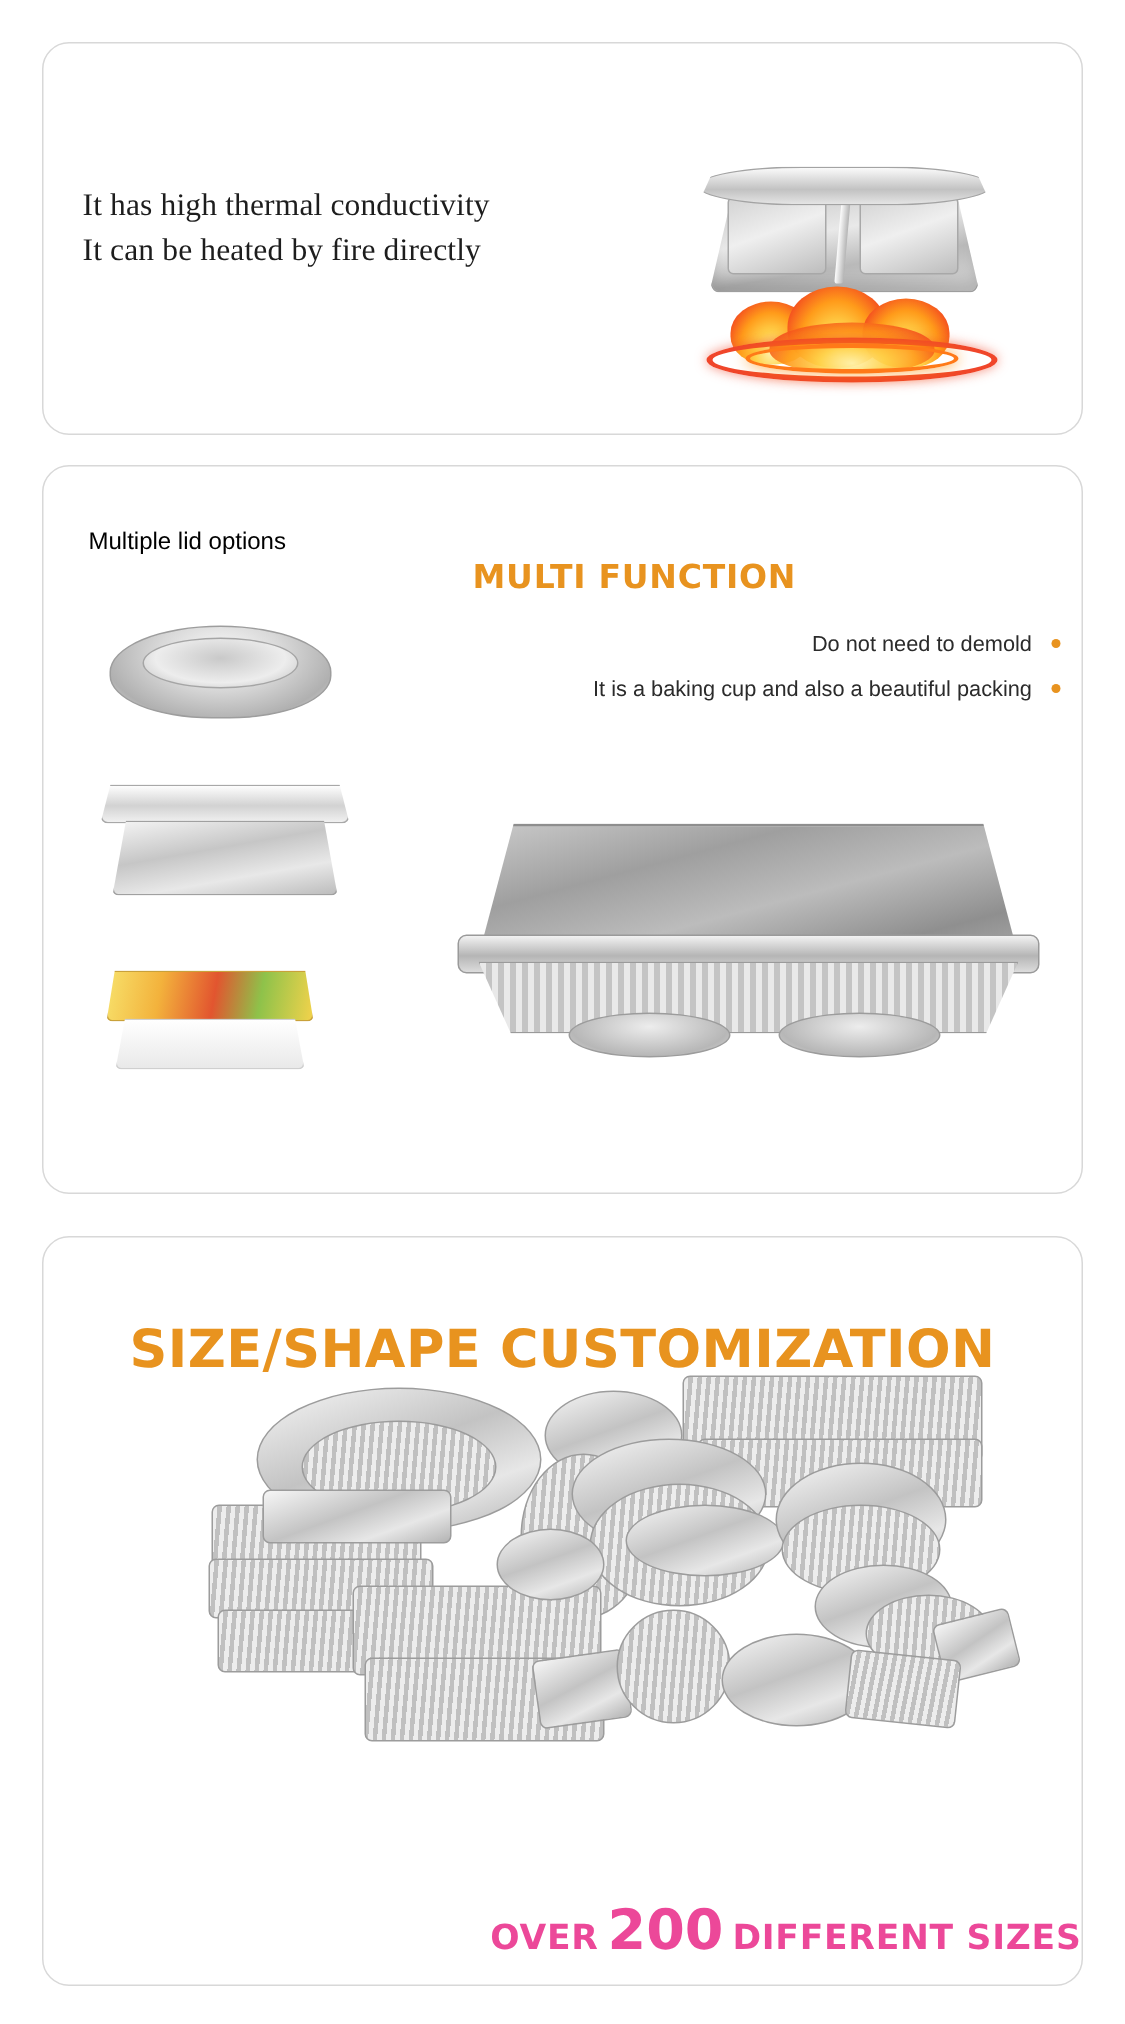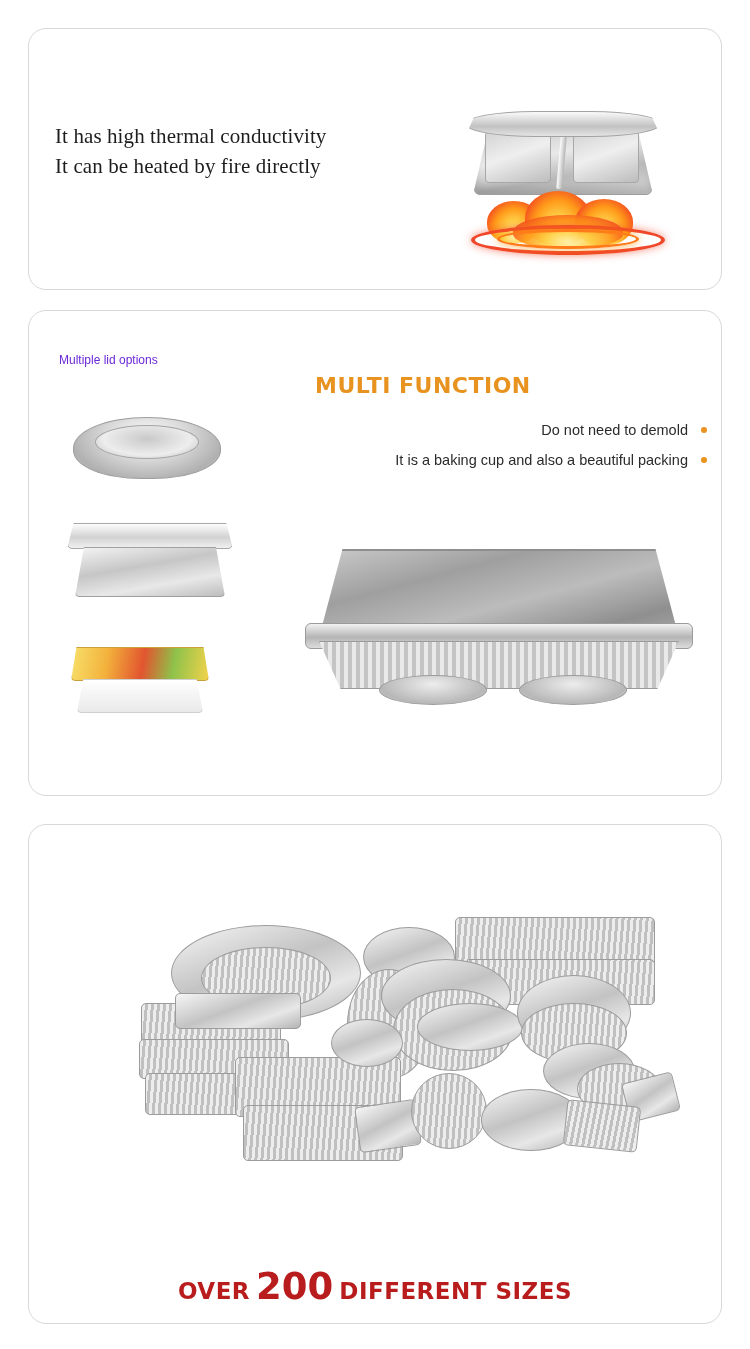--- a/index.html
+++ b/index.html
@@ -110,22 +110,22 @@
   .f1 { left: 24px; top: 14px; width: 54px; height: 42px; }
   .f2 { left: 62px; top: 4px;  width: 66px; height: 54px; }
   .f3 { left: 112px; top: 12px; width: 58px; height: 46px; }
   .f4 { left: 50px; top: 28px; width: 110px; height: 34px; opacity: .9; }
 
   
   #panel-multi { left: 28px; top: 310px; width: 694px; height: 486px; }
   .lid-label {
     position: absolute;
     left: 30px; top: 42px;
-    font-size: 12px;
-    color: #6d28d9;
+    font-size: 16px;
+    color: #000000;
   }
   .multi-title {
     position: absolute;
     left: 286px; top: 44px;
     font-size: 22px;
     font-weight: bold;
     color: #e8931f;
     letter-spacing: 0.5px;
     font-family: "DejaVu Sans", sans-serif;
   }
@@ -262,22 +262,22 @@
     text-align: center;
     font-size: 33px;
     font-weight: bold;
     color: #e8931f;
     letter-spacing: 0.5px;
     font-family: "DejaVu Sans", sans-serif;
   }
   .over-line {
     position: absolute;
     left: 0; right: 0; top: 440px;
-    text-align: center;
-    color: #b91c1c;
+    text-align: right;
+    color: #ec4899;
     font-family: "DejaVu Sans", sans-serif;
     white-space: nowrap;
   }
   .over-line .sm { font-size: 23px; font-weight: bold; letter-spacing: .5px; }
   .over-line .big { font-size: 37px; font-weight: bold; margin: 0 6px; }
 
   
   .collage {
     position: absolute;
     left: 96px; top: 82px;
@@ -353,20 +353,21 @@
     <div class="big-tray">
       <div class="lid"></div>
       <div class="lid-edge"></div>
       <div class="base"></div>
       <div class="foot l"></div>
       <div class="foot r"></div>
     </div>
   </section>
 
   <section class="card" id="panel-size">
+    <h2 class="size-title">SIZE/SHAPE CUSTOMIZATION</h2>
 
     <div class="collage">
 
       <div class="st rnd" style="left:46px;  top:18px;  width:190px; height:96px;"></div>
       <div class="st2 rnd" style="left:76px; top:40px;  width:130px; height:62px;"></div>
       <div class="st rnd" style="left:238px; top:20px;  width:92px;  height:60px;"></div>
       <div class="st2 rrect" style="left:330px; top:10px; width:200px; height:58px;"></div>
       <div class="st2 rrect" style="left:340px; top:52px; width:190px; height:46px;"></div>
 
       <div class="st2 rnd" style="left:222px; top:62px;  width:84px; height:110px;"></div>

